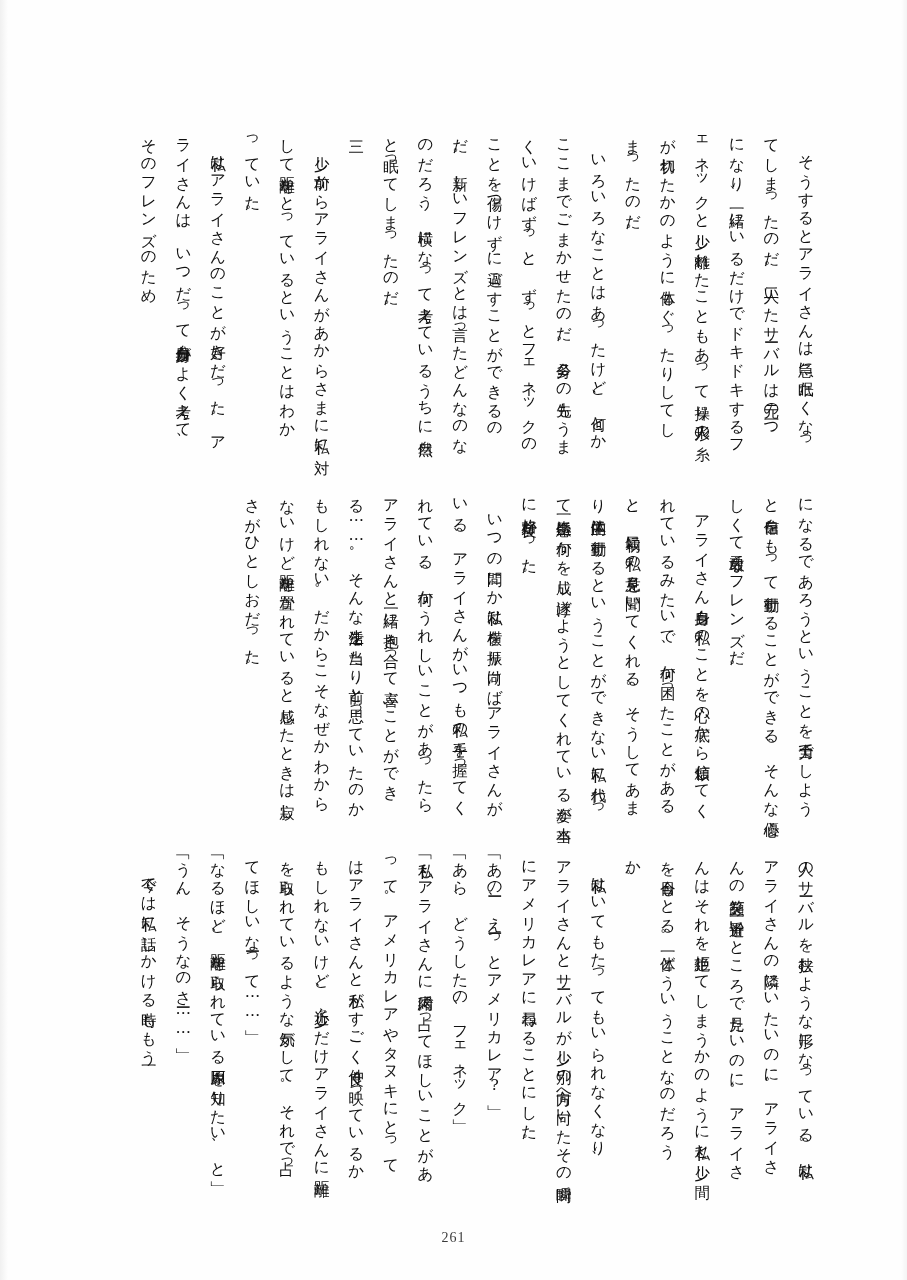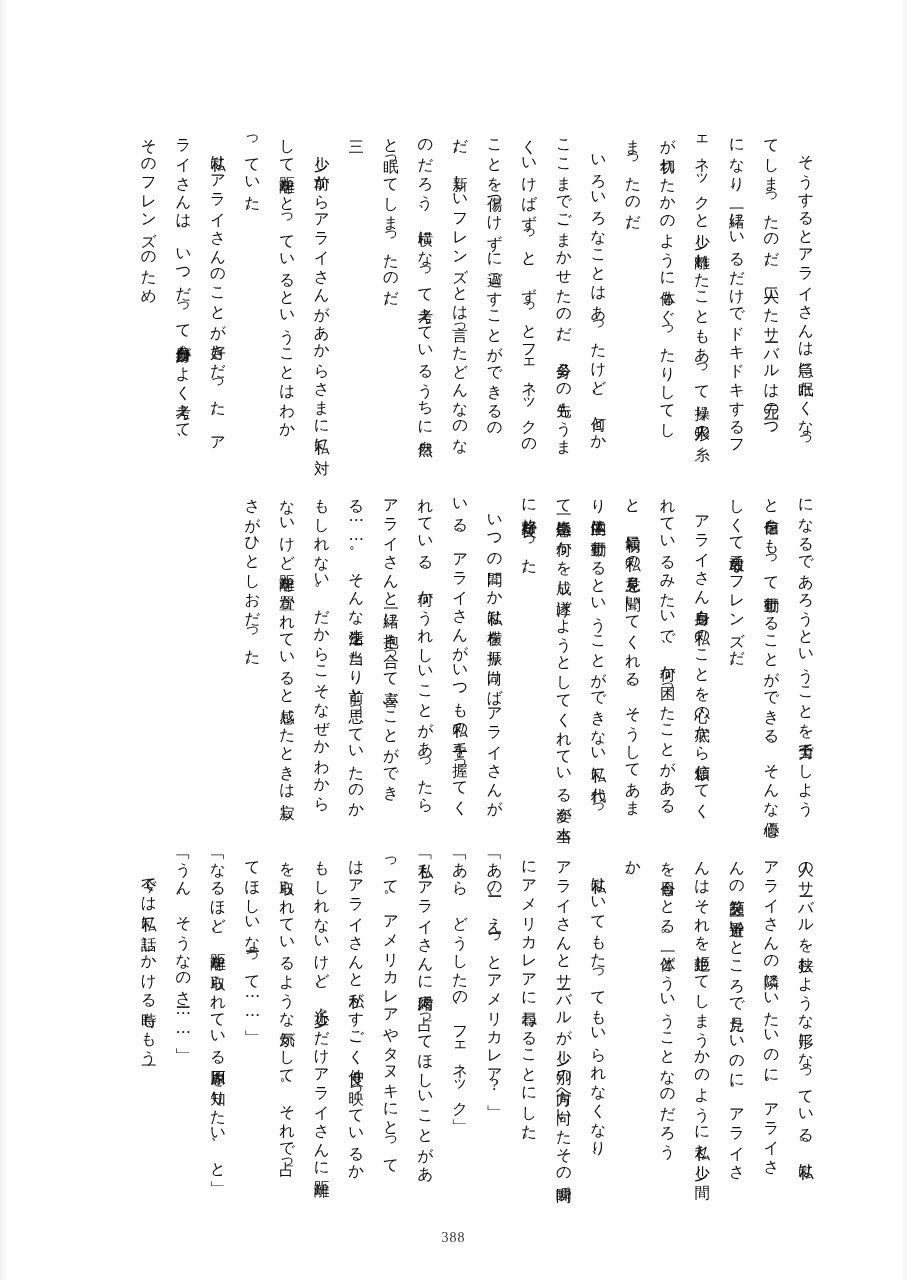--- a/index.html
+++ b/index.html
@@ -106,15 +106,15 @@
       <p>「あのー、えーっとアメリカレア?」</p>
       <p>「あら、どうしたの、フェネック」</p>
       <p>「私もアライさんに内緒で占ってほしいことがあって。アメリカレアやタヌキにとってはアライさんと私がすごく仲良く映っているかもしれないけど、近々少しだけアライさんに距離を取られているような気がして。それで占ってほしいなーって……」</p>
       <p>「なるほど、距離を取られている原因を知りたい、と」</p>
       <p>「うん、そうなのさー……」</p>
       <p class="indent">今では私に話しかける時ももう一</p>
     </div>
 
   </div>
 
-  <div class="page-number">388</div>
+  <div class="page-number">261</div>
 
 </div>
 
 </body></html>

